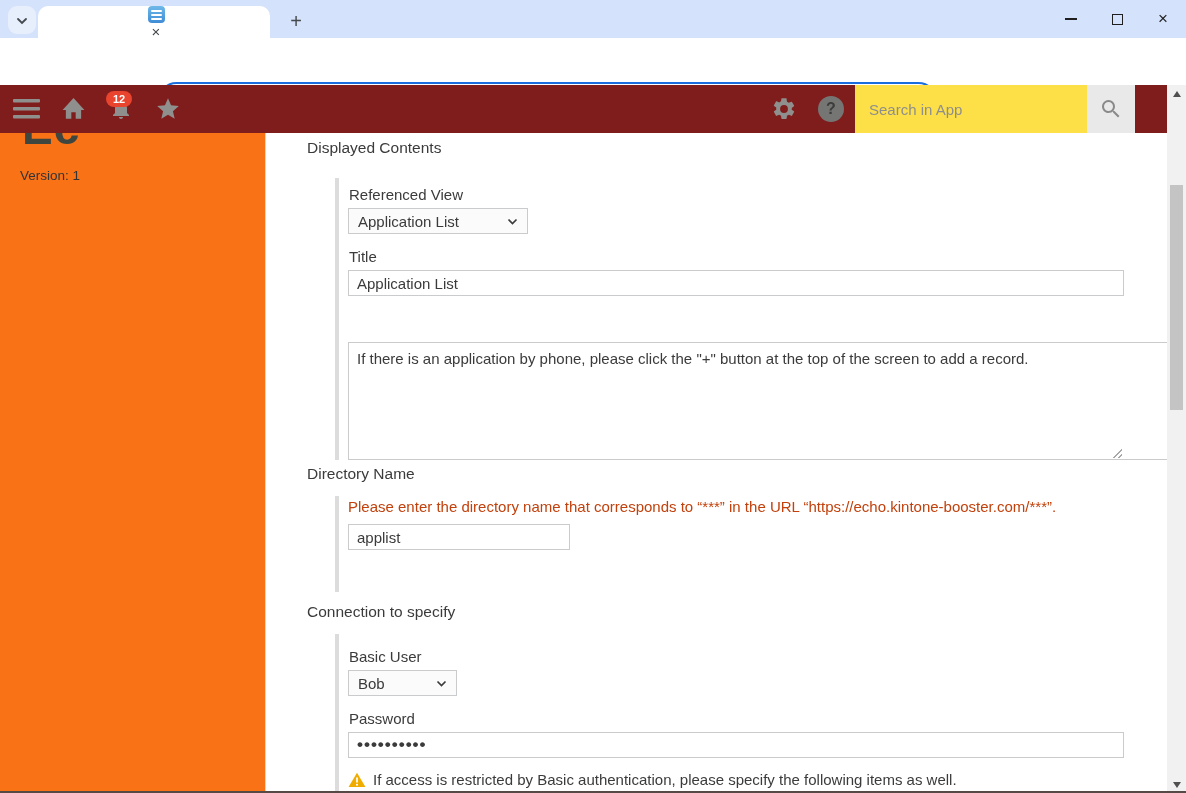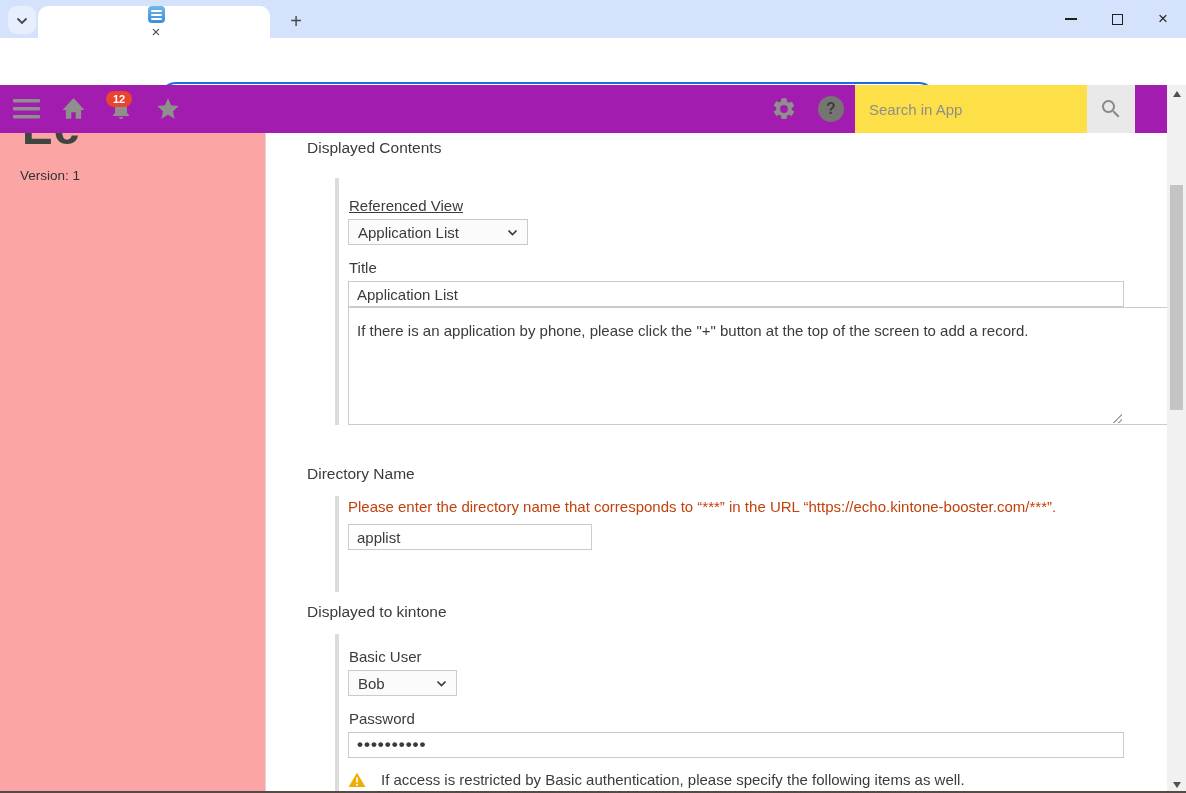--- a/index.html
+++ b/index.html
@@ -33,21 +33,21 @@
      cursor:pointer; border-radius:50%; }
   .omnibox { position:absolute; left:158px; top:44px; width:779px; height:37px; background:#fff;
      border:2px solid #1a6dde; border-radius:19px; display:flex; align-items:center; padding:0 12px 0 12px; }
   .omni-url { flex:1 1 auto; font-size:14.5px; color:#202124; white-space:nowrap; overflow:hidden; margin-left:10px; }
   .omni-ic { width:26px; height:26px; display:flex; align-items:center; justify-content:center; cursor:pointer; flex:0 0 auto; }
   .toolbar-sep { position:absolute; left:1056px; top:52px; width:1px; height:22px; background:#d5d9dd; }
   .avatar { position:absolute; left:1112px; top:49px; width:27px; height:27px; border-radius:50%;
      display:flex; align-items:center; justify-content:center; color:#fff; font-size:13px; font-weight:bold; cursor:pointer; }
 
   
-  .appbar { position:absolute; left:0; top:85px; width:1167px; height:48px; background:#a21caf; }
+  .appbar { position:absolute; left:0; top:85px; width:1167px; height:48px; background:#7f1d1d; }
   .appbar .aicon { position:absolute; top:0; height:48px; display:flex; align-items:center; justify-content:center;
      cursor:pointer; }
   .badge { position:absolute; left:106px; top:6px; min-width:26px; height:16px; border-radius:9px; background:#e8442e;
      color:#fff; font-size:11px; font-weight:bold; display:flex; align-items:center; justify-content:center;
      padding:0 5px; z-index:2; }
   .help-circle { width:26px; height:26px; border-radius:50%; background:#757573; color:#3c3c3a;
      font-size:16px; font-weight:bold; display:flex; align-items:center; justify-content:center; }
   .app-search { position:absolute; left:855px; top:85px; width:232px; height:48px; background:#fde047; border:none;
      padding:0 14px; font-size:15px; color:#333; font-family:"Liberation Sans",sans-serif; outline:none; }
   .app-search::placeholder { color:#8e8e8e; }
@@ -57,46 +57,46 @@
   
   .scrollbar { position:absolute; left:1167px; top:85px; width:19px; height:708px; background:#f1f1f1; }
   .sb-arrow { position:absolute; left:0; width:19px; height:17px; display:flex; align-items:center; justify-content:center; cursor:pointer; }
   .sb-up { top:0; } .sb-down { bottom:0; }
   .tri-up { width:0; height:0; border-left:4.5px solid transparent; border-right:4.5px solid transparent; border-bottom:6px solid #505050; }
   .tri-down { width:0; height:0; border-left:4.5px solid transparent; border-right:4.5px solid transparent; border-top:6px solid #505050; }
   .sb-thumb { position:absolute; left:3px; top:100px; width:13px; height:225px; background:#c4c4c4; cursor:pointer; }
 
   
   .content { position:absolute; left:0; top:133px; width:1167px; height:660px; background:#fff; overflow:hidden; }
-  .side { position:absolute; left:0; top:0; width:266px; height:660px; border-right:1px solid #d8d8d8; background:#fca5a5; }
+  .side { position:absolute; left:0; top:0; width:266px; height:660px; border-right:1px solid #d8d8d8; background:#f97316; }
   .plugin-name-clip { margin-left:22px; height:20px; overflow:hidden; }
   .plugin-name-clip span { display:block; font-size:46px; font-weight:bold; color:#3e463f; margin-top:-32px; letter-spacing:1px; }
   .version { margin:15px 0 0 20px; font-size:13.5px; color:#333; }
 
   .mainpane { position:absolute; left:266px; top:0; width:901px; height:660px; }
   .sec-h { position:absolute; left:41px; font-size:15.5px; color:#3b3b3b; }
   .grp { position:absolute; left:69px; border-left:4px solid #dcdcdc; padding:2px 0 0 9px; }
   .fld-label { font-size:15px; color:#3b3b3b; margin:14px 0 5px 1px; }
-  .fld-label.first { margin-top:17px;text-decoration:underline; }
+  .fld-label.first { margin-top:6px; }
   .selbox { height:26px; border:1px solid #c9cbcd; background:#fbfbfb; display:flex; align-items:center;
      padding:0 9px; font-size:15px; color:#3b3b3b; cursor:pointer; }
   .selbox .sel-txt { flex:1 1 auto; }
   .tinput { display:block; height:26px; border:1px solid #c9cbcd; background:#fff; font-size:15px; color:#3b3b3b;
      padding:0 8px; font-family:"Liberation Sans",sans-serif; outline:none; }
   .tarea-wrap { position:relative; width:776px; }
   .tarea { display:block; width:828px; height:118px; border:1px solid #c9cbcd; background:#fff; font-size:15px; color:#3b3b3b;
-     padding:13px 8px; font-family:"Liberation Sans",sans-serif; resize:none; outline:none; line-height:1.35; }
+     padding:6px 8px; font-family:"Liberation Sans",sans-serif; resize:none; outline:none; line-height:1.35;margin-top:46px; }
   .resize-corner { position:absolute; right:2px; bottom:2px; width:11px; height:11px;
      background:repeating-linear-gradient(135deg, transparent 0 2px, #a8a8a8 2px 3.5px);
      clip-path:polygon(100% 0, 100% 100%, 0 100%); pointer-events:none; }
   .helper { font-size:15px; color:#c2410c; }
   .redbox { position:absolute; left:64px; top:426px; width:330px; height:29px; border:3px solid #bd544f; background:#fff;
      display:flex; align-items:center; padding:0 9px; font-size:15px; color:#3b3b3b; white-space:nowrap; }
   .pwd { letter-spacing:1px; font-size:17px; font-weight:bold; }
-  .warnrow { display:flex; align-items:center; gap:15px; margin-top:13px; }
+  .warnrow { display:flex; align-items:center; gap:7px; margin-top:13px; }
   .warn-txt { font-size:15px; color:#3b3b3b; }
   .page-bottom-edge { position:absolute; left:0; bottom:0; width:1186px; height:2px; background:#554a46; }
 </style>
 </head>
 <body>
 
 <div class="tabstrip">
   <div class="tab-search-btn">
     <span>
       <svg width="12" height="8" viewBox="0 0 12 8">
@@ -289,25 +289,25 @@
       <div class="tarea-wrap">
         <textarea class="tarea" style="">If there is an application by phone, please click the "+" button at the top of the screen to add a record.</textarea>
         <span class="resize-corner"></span>
       </div>
     </div>
 
     <div class="sec-h" style="top:332px">Directory Name</div>
 
     <div class="grp" style="top:363px; min-height:96px; width:800px">
       <div class="helper">Please enter the directory name that corresponds to “***” in the URL “https://echo.kintone-booster.com/***”.</div>
-      <input class="tinput" style="width: 244px; margin-top: 9px;" value="applist">
-    </div>
-
-
-    <div class="sec-h" style="top:470px">Displayed to kintone</div>
+      <input class="tinput" style="width: 222px; margin-top: 9px;" value="applist">
+    </div>
+
+
+    <div class="sec-h" style="top:470px">Connection to specify</div>
 
     <div class="grp" style="top:501px; padding-bottom:30px; height:159px">
       <div class="fld-label" style="margin-top:12px">Basic User</div>
       <div class="selbox" style="width:109px">
         <span class="sel-txt">Bob</span>
         <svg width="11" height="7" viewBox="0 0 11 7">
             <path d="M1.5 1.5l4 4 4-4" fill="none" stroke="#3b3b3b" stroke-width="1.7"></path>
           </svg>
       </div>
 

